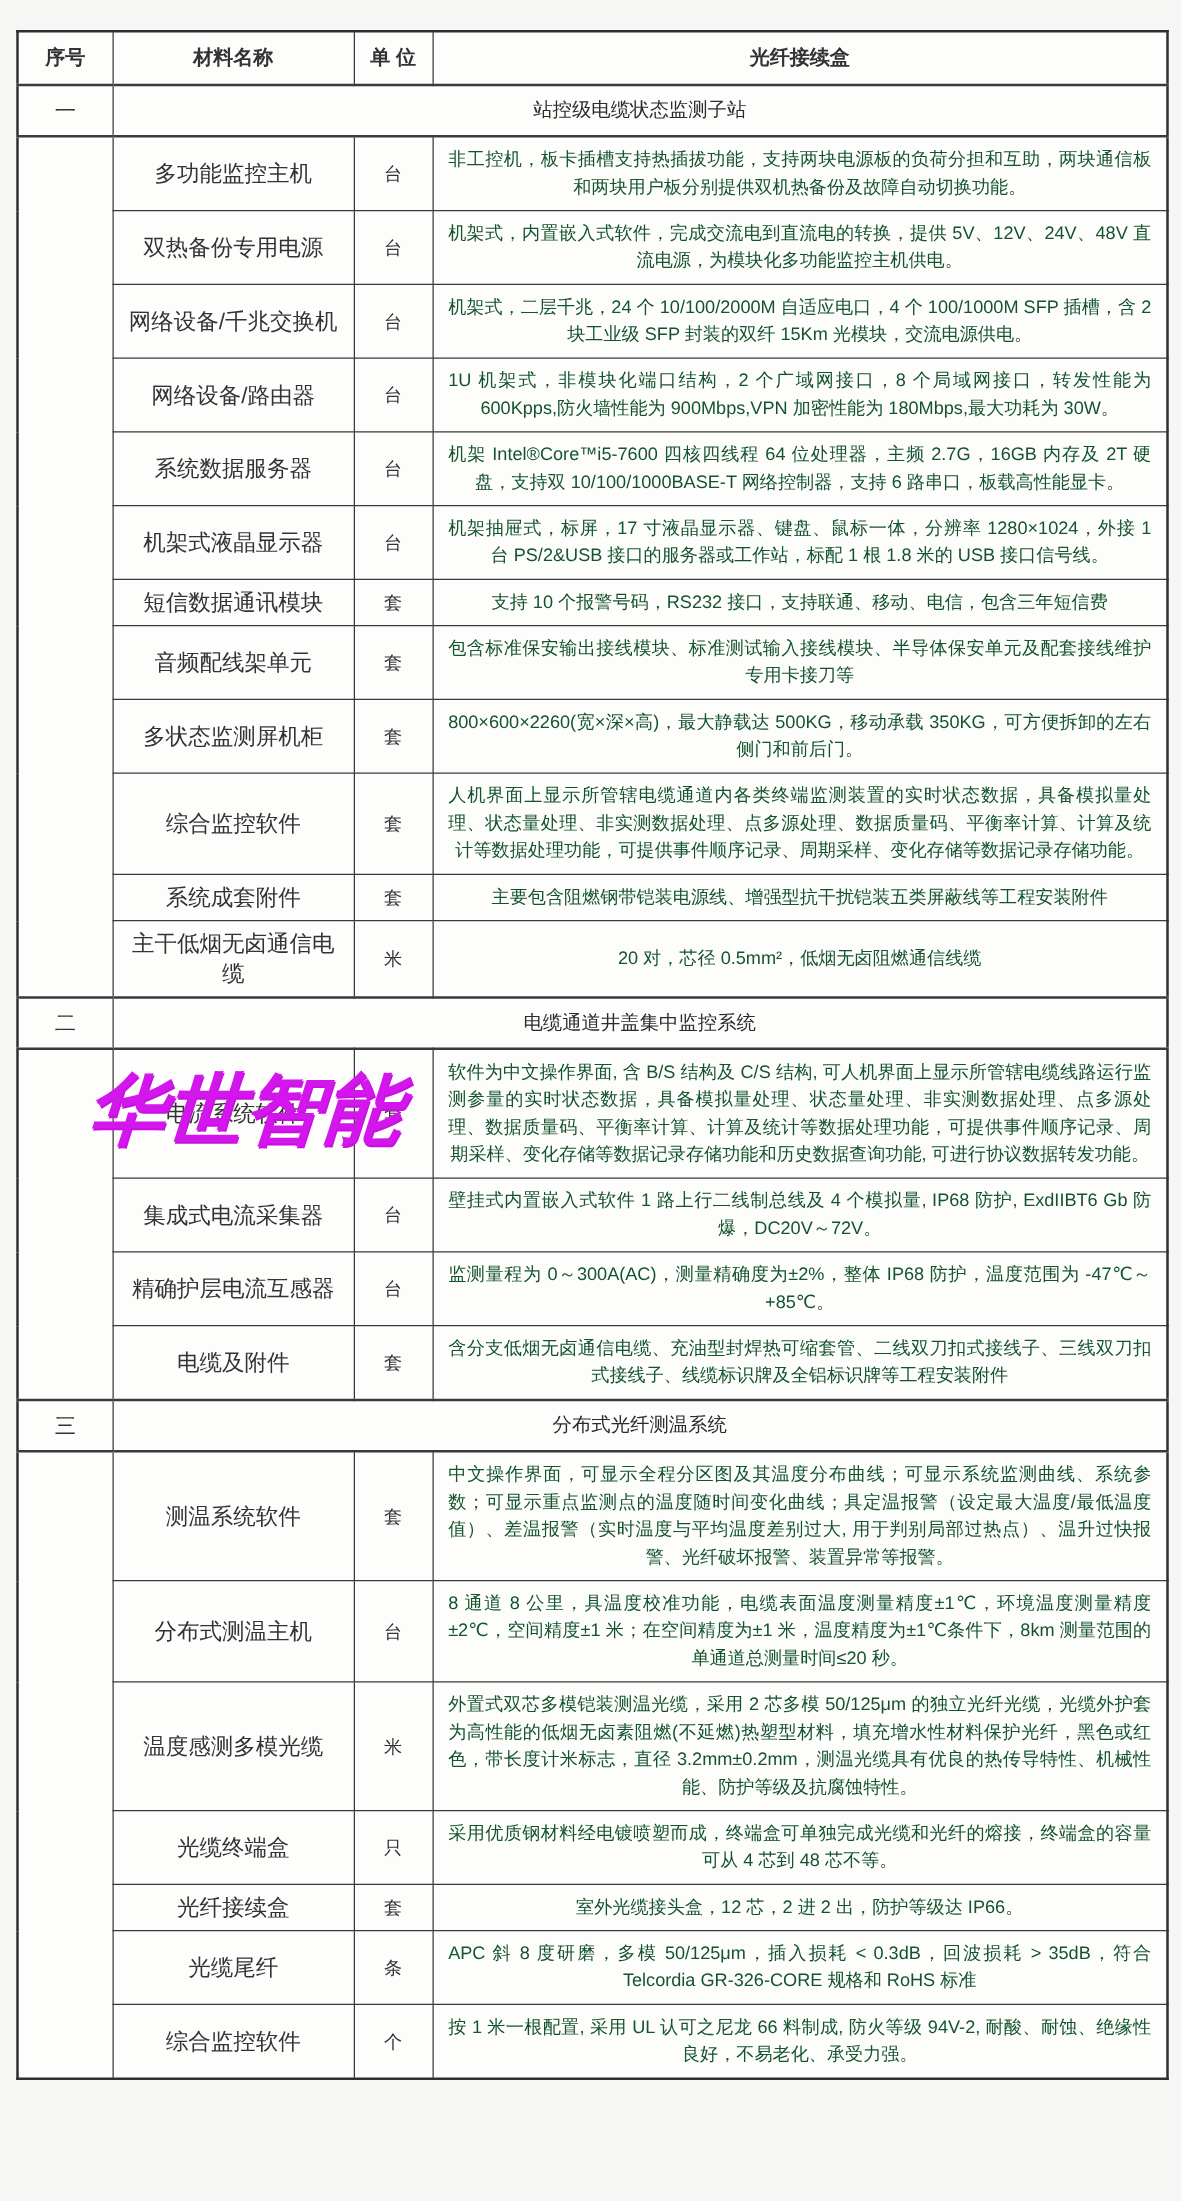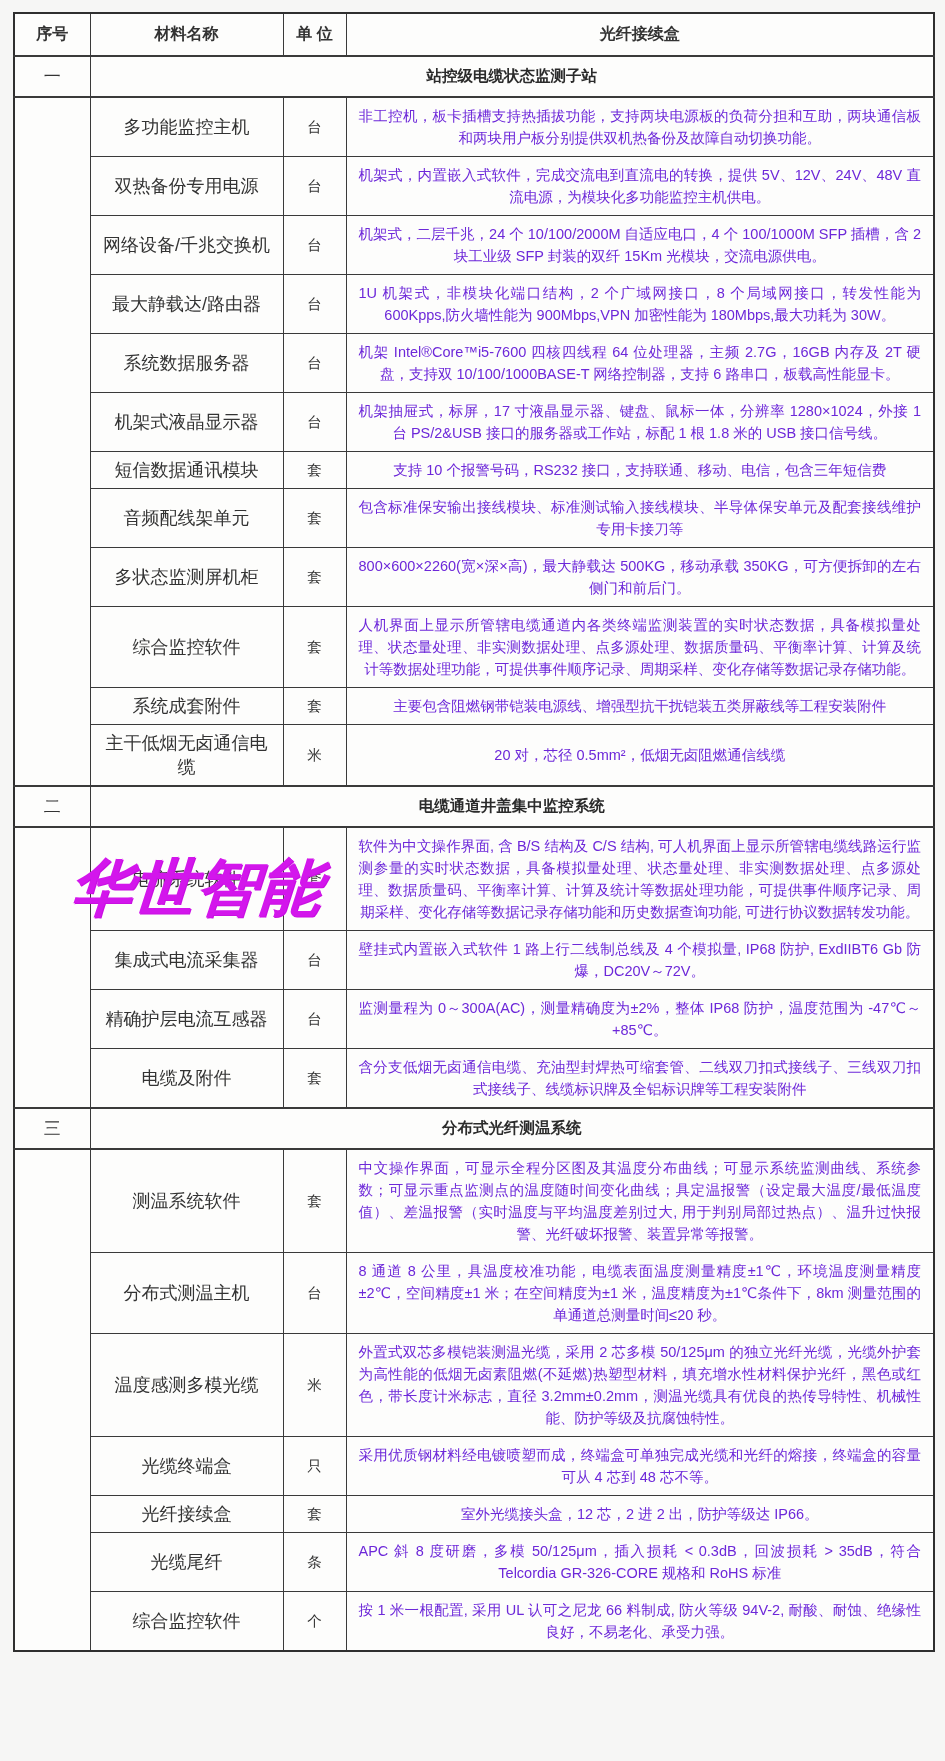--- a/index.html
+++ b/index.html
@@ -5,21 +5,21 @@
   html,body{margin:0;padding:0;}
   body{
     width:945px;height:1761px;
     background:#f6f6f5;
     font-family:"Liberation Sans","DejaVu Sans",sans-serif;
     color:#2e2e2e;
     position:relative;
     overflow:hidden;
   }
   .page{
-    position:absolute;left:13px;top:12px;width:888px;
+    position:absolute;left:13px;top:24px;width:888px;
   }
   table.materials{
     width:100%;
     border-collapse:collapse;
     table-layout:fixed;
     background:#fdfdfc;
     border:2.5px solid #2f2f2f;
   }
   col.c-seq{width:76px;}
   col.c-name{width:193px;}
@@ -33,34 +33,34 @@
   th{
     font-size:16px;font-weight:bold;
     padding:10px 4px;text-align:center;
     color:#333;
   }
   td.seq-cell{
     text-align:center;font-size:17px;color:#333;
     padding:4px;
   }
   td.section-title-cell{
-    text-align:center;font-weight:bold;font-size:15.5px;
+    text-align:center;font-weight:normal;font-size:15.5px;
     padding:9px 8px;color:#2b2b2b;
   }
   tr.section-row td{border-top-width:2.5px;border-bottom-width:2.5px;}
   td.name-cell{
     text-align:center;font-size:18px;
     padding:6px 8px;color:#333;
   }
   td.unit-cell{
     text-align:center;font-size:14.5px;color:#333;
     padding:4px;
   }
   td.desc-cell{
-    font-size:14.5px;line-height:22px;color:#6d28d9;
+    font-size:14.5px;line-height:22px;color:#14532d;
     padding:7px 12px;
     text-align:justify;
     text-align-last:center;
   }
   .watermark{
     position:absolute;
     left:70px;top:846px;
     font-size:62px;
     font-weight:900;
     font-style:italic;
@@ -107,21 +107,21 @@
           <td class="name-cell">双热备份专用电源</td>
           <td class="unit-cell">台</td>
           <td class="desc-cell">机架式，内置嵌入式软件，完成交流电到直流电的转换，提供 5V、12V、24V、48V 直流电源，为模块化多功能监控主机供电。</td>
         </tr>
         <tr>
           <td class="name-cell">网络设备/千兆交换机</td>
           <td class="unit-cell">台</td>
           <td class="desc-cell">机架式，二层千兆，24 个 10/100/2000M 自适应电口，4 个 100/1000M SFP 插槽，含 2 块工业级 SFP 封装的双纤 15Km 光模块，交流电源供电。</td>
         </tr>
         <tr>
-          <td class="name-cell">最大静载达/路由器</td>
+          <td class="name-cell">网络设备/路由器</td>
           <td class="unit-cell">台</td>
           <td class="desc-cell">1U 机架式，非模块化端口结构，2 个广域网接口，8 个局域网接口，转发性能为 600Kpps,防火墙性能为 900Mbps,VPN 加密性能为 180Mbps,最大功耗为 30W。</td>
         </tr>
         <tr>
           <td class="name-cell">系统数据服务器</td>
           <td class="unit-cell">台</td>
           <td class="desc-cell">机架 Intel®Core™i5-7600 四核四线程 64 位处理器，主频 2.7G，16GB 内存及 2T 硬盘，支持双 10/100/1000BASE-T 网络控制器，支持 6 路串口，板载高性能显卡。</td>
         </tr>
         <tr>
           <td class="name-cell">机架式液晶显示器</td>

